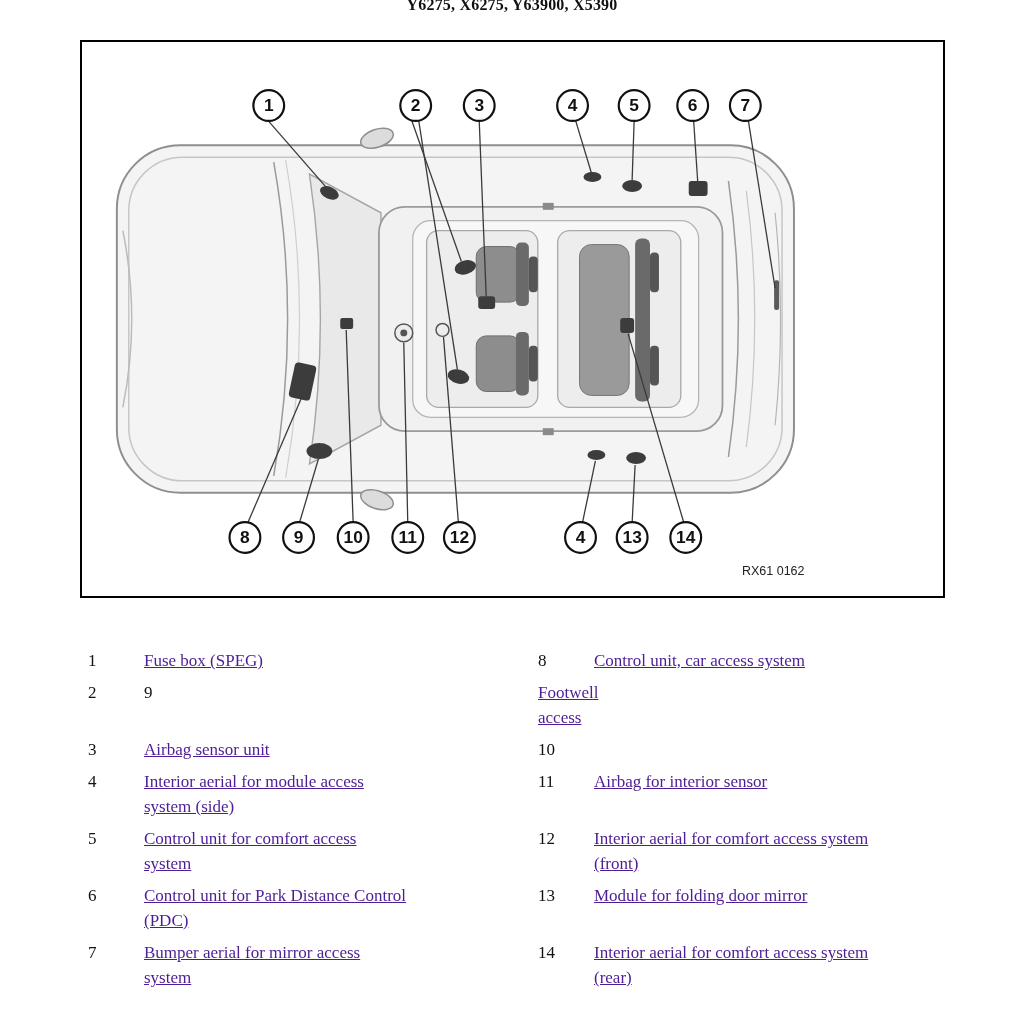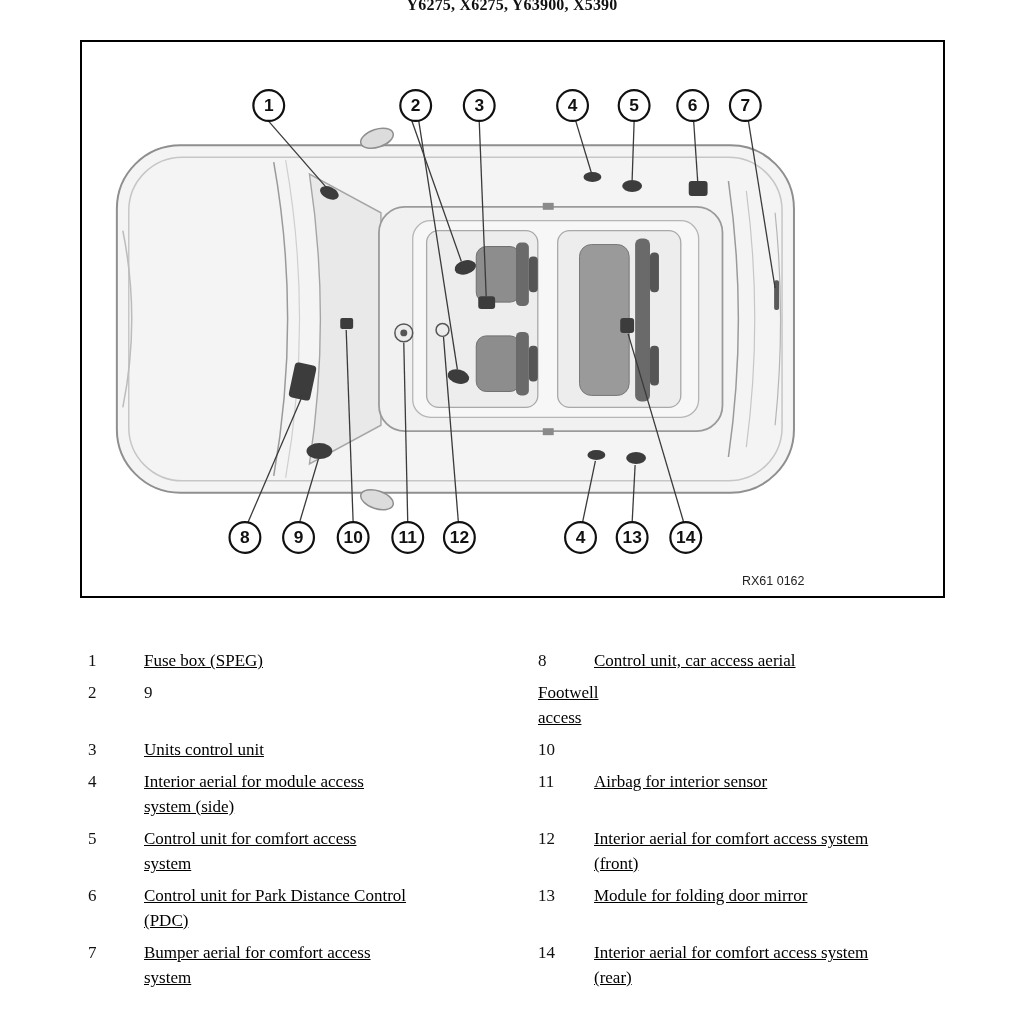--- a/index.html
+++ b/index.html
@@ -24,21 +24,21 @@
     position: relative;
     width: 865px;
     height: 558px;
     margin: 26px auto 0 auto;
     border: 2px solid #000;
     background: #fff;
   }
   .figure-box svg { position: absolute; left: 0; top: 0; width: 100%; height: 100%; }
   .fig-ref {
     position: absolute;
-    right: 138px; bottom: 8px;
+    right: 138px; bottom: 18px;
     font-family: "Liberation Sans", sans-serif;
     font-size: 12.5px;
     color: #222;
   }
 
   .callout-circle { fill: #ffffff; stroke: #111; stroke-width: 2.2px; }
   .callout-text { font-family: "Liberation Sans", sans-serif; font-size: 17.5px; font-weight: 600; fill: #111; }
 
   .legend {
     margin: 50px 0 0 88px;
@@ -51,21 +51,21 @@
   }
   .num {
     font-size: 17px;
     line-height: 25px;
     color: #111;
   }
   .lbl { padding-right: 10px; }
   a.legend-link {
     font-size: 17px;
     line-height: 25px;
-    color: #000000;
+    color: #4c1d95;
     text-decoration: underline;
     white-space: pre-line;
     cursor: pointer;
   }
   .caption {
     text-align: center;
     font-weight: bold;
     font-size: 16.5px;
     margin-top: 20px;
   }
@@ -228,32 +228,32 @@
 
     <div class="fig-ref">RX61 0162</div>
   </div>
 
   <div class="legend">
 
     <div class="lrow">
       <div class="num">1</div>
       <div class="lbl"><a class="legend-link">Fuse box (SPEG)</a></div>
       <div class="num">8</div>
-      <div class="lbl"><a class="legend-link">Control unit, car access aerial</a></div>
+      <div class="lbl"><a class="legend-link">Control unit, car access system</a></div>
     </div>
 
     <div class="lrow">
       <div class="num">2</div>
       <div class="num">9</div>
       <div class="lbl"><a class="legend-link">Footwell access</a></div>
     </div>
 
     <div class="lrow">
       <div class="num">3</div>
-      <div class="lbl"><a class="legend-link">Units control unit</a></div>
+      <div class="lbl"><a class="legend-link">Airbag sensor unit</a></div>
       <div class="num">10</div>
     </div>
 
     <div class="lrow">
       <div class="num">4</div>
       <div class="lbl"><a class="legend-link">Interior aerial for module access
 system (side)</a></div>
       <div class="num">11</div>
       <div class="lbl"><a class="legend-link">Airbag for interior sensor</a></div>
     </div>
@@ -270,21 +270,21 @@
     <div class="lrow">
       <div class="num">6</div>
       <div class="lbl"><a class="legend-link">Control unit for Park Distance Control
 (PDC)</a></div>
       <div class="num">13</div>
       <div class="lbl"><a class="legend-link">Module for folding door mirror</a></div>
     </div>
 
     <div class="lrow">
       <div class="num">7</div>
-      <div class="lbl"><a class="legend-link">Bumper aerial for comfort access
+      <div class="lbl"><a class="legend-link">Bumper aerial for mirror access
 system</a></div>
       <div class="num">14</div>
       <div class="lbl"><a class="legend-link">Interior aerial for comfort access system
 (rear)</a></div>
     </div>
 
   </div>
 
 
 </div>

